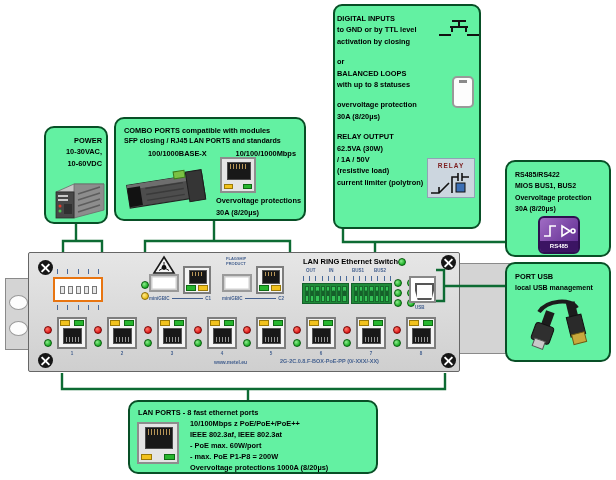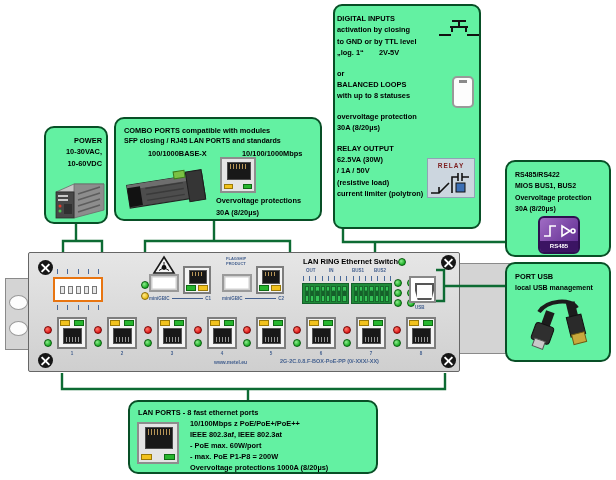--- a/index.html
+++ b/index.html
@@ -315,26 +315,22 @@
       <path d="M76 224 V241 M63 252 V241 H102 V252"></path>
       <path d="M214 221 V241 M145 252 V241 H290 V252"></path>
       <path d="M343 229 V242 H505 M375 242 V252"></path>
       <path d="M436 270 H444 V301 H436 M444 286 H505"></path>
       <path d="M62 373 V389 H445 V373 M248 389 V400"></path>
     </g>
   </svg>
 
   <div class="co" style="left:333px;top:4px;width:148px;height:225px;padding:7px 2px;border-radius:9px;">
     <div class="ln">DIGITAL INPUTS</div>
+    <div class="ln">to GND or by TTL level</div>
     <div class="ln">activation by closing</div>
-    <div class="ln">to GND or by TTL level</div>
-    <div class="logrow">
-      <span class="lbl">„log. 1“</span>
-      <span>2V-5V</span>
-    </div>
     <div class="blank9"></div>
     <div class="ln">or</div>
     <div class="ln">BALANCED LOOPS</div>
     <div class="ln">with up to 8 statuses</div>
     <div class="blank9"></div>
     <div class="ln">overvoltage protection</div>
     <div class="ln">30A (8/20µs)</div>
     <div class="blank9"></div>
     <div class="ln">RELAY OUTPUT</div>
     <div class="ln">62.5VA (30W)</div>
@@ -376,21 +372,21 @@
         <rect x="8" y="23" width="10" height="2" fill="#c9c9c9"></rect>
         <rect x="8" y="27" width="10" height="2" fill="#c9c9c9"></rect>
         <circle cx="10" cy="34" r="1.5" fill="#e2392a"></circle>
         <circle cx="10" cy="39" r="1.5" fill="#4fc24f"></circle>
         <rect x="14" y="32" width="8" height="10" fill="#303030"></rect>
         <path d="M28 22 L50 15 M28 28 L50 21 M28 34 L50 27 M28 40 L50 33" stroke="#5d5d5d" stroke-width="1.5"></path>
       </svg>
     </div>
   </div>
 
-  <div class="co" style="left:114px;top:117px;width:208px;height:104px;padding:6px 8px;">
+  <div class="co" style="left:114px;top:117px;width:192px;height:104px;padding:6px 8px;">
     <div class="ln">COMBO PORTS compatible with modules</div>
     <div class="ln" style="font-size:7.1px;">SFP closing / RJ45 LAN PORTS and standards</div>
     <div style="display:flex;">
       <span class="ln" style="width:94px;margin-left:24px;">100/1000BASE-X</span>
       <span class="ln">10/100/1000Mbps</span>
     </div>
     <div class="abs" style="left:2px;top:42px;">
       <svg width="100" height="58" viewBox="0 0 100 58">
         <g transform="rotate(-9 50 30)">
           <rect x="10" y="18" width="76" height="23" fill="#4d4d4d" stroke="#222" stroke-width="1"></rect>

